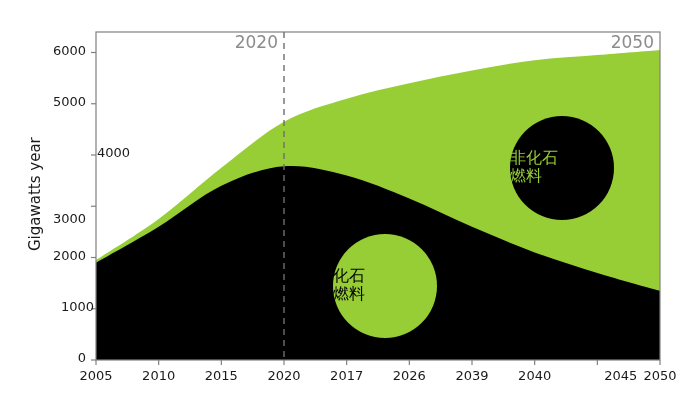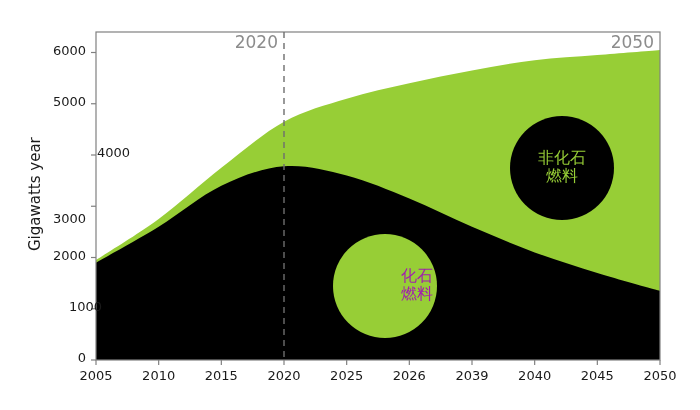--- a/index.html
+++ b/index.html
@@ -19,21 +19,21 @@
   .tick-text{
     position:absolute;font-size:13px;color:#1a1a1a;white-space:nowrap;
   }
   .ytick-text{text-align:right;}
   .xtick-text{text-align:center;}
   .marker-year{
     position:absolute;font-size:17px;color:#8c8c8c;white-space:nowrap;
   }
   .cjk{font-family:"DejaVu Sans","Liberation Sans",sans-serif;}
   .bubble-text{
-    position:absolute;text-align:center;line-height:1.12;
+    position:absolute;text-align:left;line-height:1.12;
     font-size:16px;white-space:nowrap;
   }
 </style>
 </head>
 <body>
 
 <div id="chart-root">
 
   <div class="axis-label-y" id="ylabel" style="left: 26px; top: 251px;">Gigawatts year</div>
 
@@ -65,48 +65,48 @@
       <line x1="346.66666666666663" y1="360" x2="346.66666666666663" y2="365" stroke="#808080" stroke-width="1.2"></line>
       <line x1="409.33333333333337" y1="360" x2="409.33333333333337" y2="365" stroke="#808080" stroke-width="1.2"></line>
       <line x1="472" y1="360" x2="472" y2="365" stroke="#808080" stroke-width="1.2"></line>
       <line x1="534.6666666666667" y1="360" x2="534.6666666666667" y2="365" stroke="#808080" stroke-width="1.2"></line>
       <line x1="597.3333333333333" y1="360" x2="597.3333333333333" y2="365" stroke="#808080" stroke-width="1.2"></line>
       <line x1="660" y1="360" x2="660" y2="365" stroke="#808080" stroke-width="1.2"></line>
     </svg>
 
   <div id="ytick-layer">
       <div class="tick-text ytick-text" style="left: 0px; width: 86px; top: 350px;">0</div>
-      <div class="tick-text ytick-text" style="left: 16px; width: 86px; top: 298.75px;">1000</div>
+      <div class="tick-text ytick-text" style="left: 8px; width: 86px; top: 298.75px;">1000</div>
       <div class="tick-text ytick-text" style="left: 0px; width: 86px; top: 247.5px;">2000</div>
       <div class="tick-text ytick-text" style="left: 0px; width: 86px; top: 211px;">3000</div>
       <div class="tick-text ytick-text" style="left: 0px; width: 86px; top: 145px; padding-left: 44px;">4000</div>
       <div class="tick-text ytick-text" style="left: 0px; width: 86px; top: 93.75px;">5000</div>
       <div class="tick-text ytick-text" style="left: 0px; width: 86px; top: 42.5px;">6000</div>
     </div>
 
   <div id="xtick-layer">
       <div class="tick-text xtick-text" style="left: 56px; width: 80px; top: 368px;">2005</div>
       <div class="tick-text xtick-text" style="left: 118.667px; width: 80px; top: 368px;">2010</div>
       <div class="tick-text xtick-text" style="left: 181.333px; width: 80px; top: 368px;">2015</div>
       <div class="tick-text xtick-text" style="left: 244px; width: 80px; top: 368px;">2020</div>
-      <div class="tick-text xtick-text" style="left: 306.667px; width: 80px; top: 368px;">2025</div>
+      <div class="tick-text xtick-text" style="left: 306.667px; width: 80px; top: 368px;">2017</div>
       <div class="tick-text xtick-text" style="left: 369.333px; width: 80px; top: 368px;">2026</div>
       <div class="tick-text xtick-text" style="left: 432px; width: 80px; top: 368px;">2039</div>
       <div class="tick-text xtick-text" style="left: 494.667px; width: 80px; top: 368px;">2040</div>
-      <div class="tick-text xtick-text" style="left: 557.333px; width: 80px; top: 368px;">2045</div>
+      <div class="tick-text xtick-text" style="left: 557.333px; width: 80px; top: 368px; text-align: right;">2045</div>
       <div class="tick-text xtick-text" style="left: 620px; width: 80px; top: 368px;">2050</div>
     </div>
 
   <div id="annotation-layer">
       <div class="marker-year" style="color: rgb(140, 140, 140); top: 32px; left: 192px; width: 86px; text-align: right;">2020</div>
       <div class="marker-year" style="color: rgb(140, 140, 140); top: 32px; left: 568px; width: 86px; text-align: right;">2050</div>
     </div>
 
   <div id="bubble-layer">
-      <div class="bubble-text cjk" style="color: #a21caf; left: 333px; width: 104px; top: 267px; padding-left: 32px;">
+      <div class="bubble-text cjk" style="color: #000000; left: 333px; width: 104px; top: 267px;">
         <div>化石</div>
         <div>燃料</div>
       </div>
       <div class="bubble-text cjk" style="color: rgb(151, 206, 54); left: 510px; width: 104px; top: 149px;">
         <div>非化石</div>
         <div>燃料</div>
       </div>
     </div>
 
 </div>

